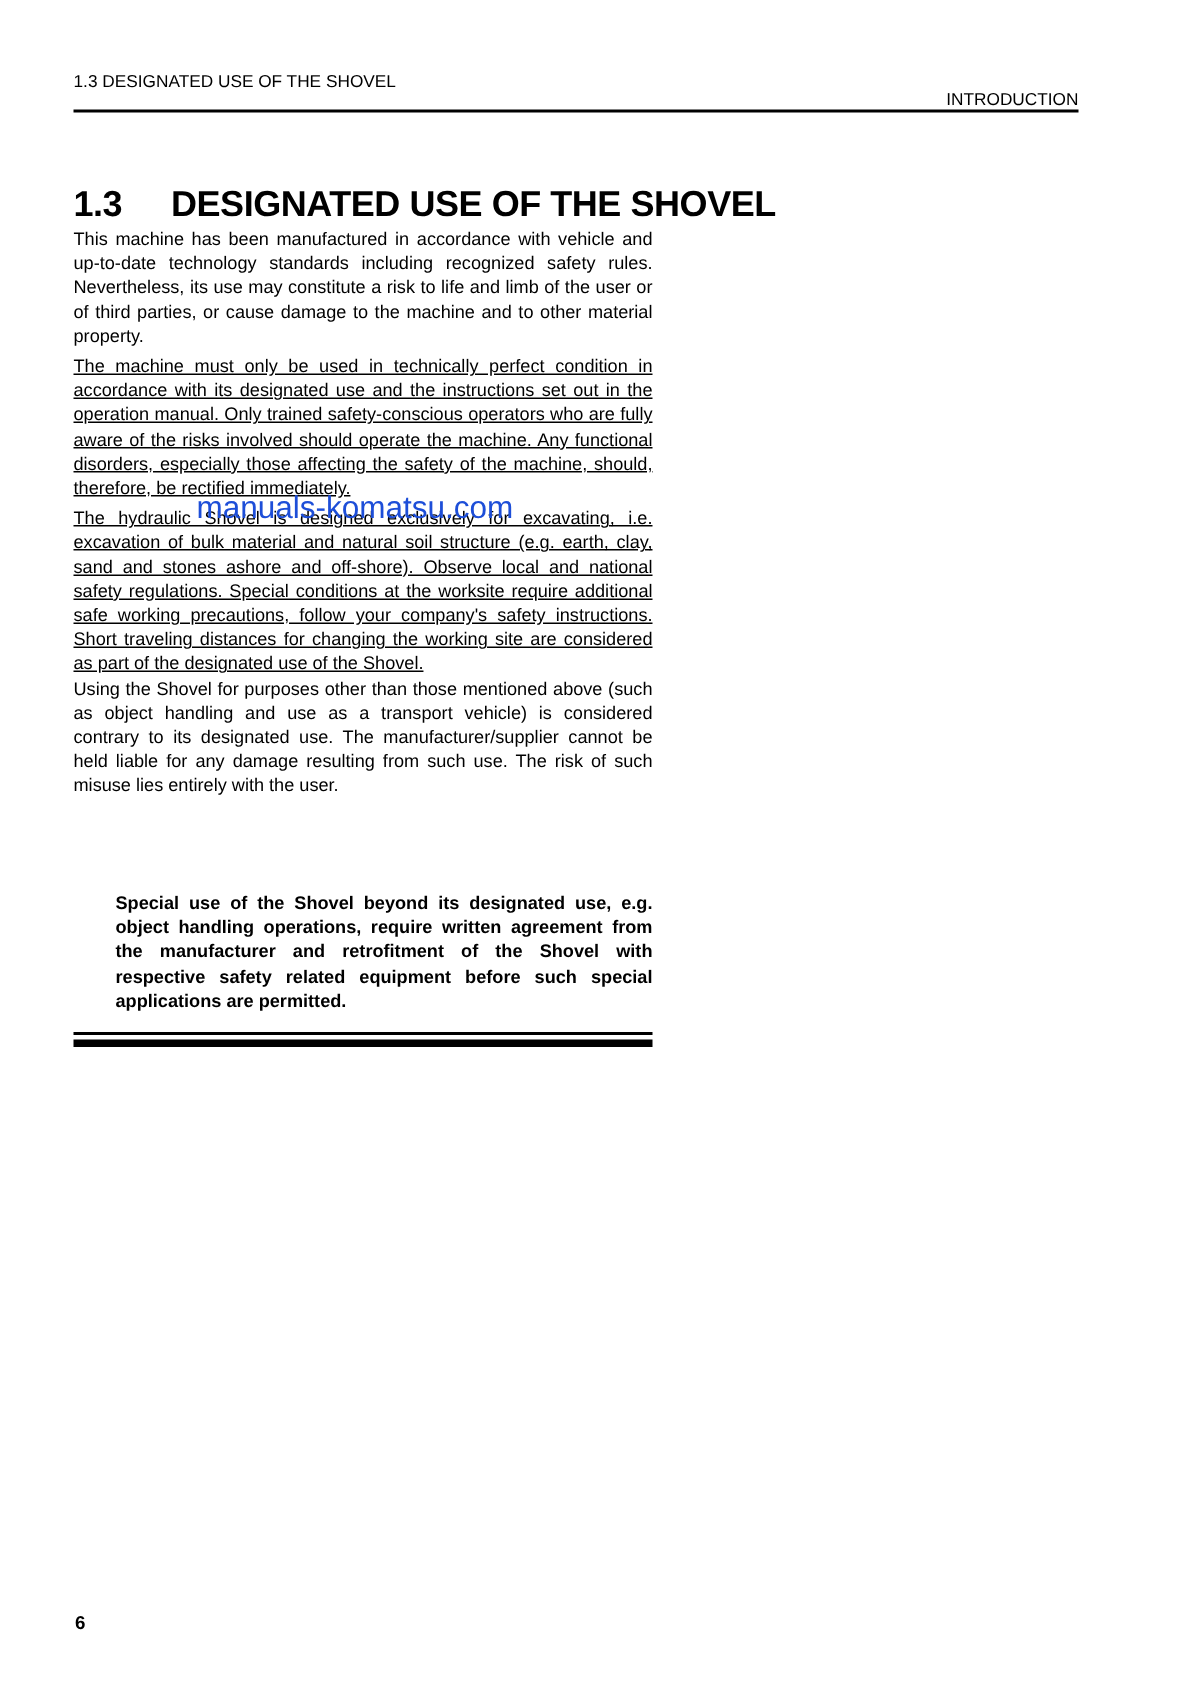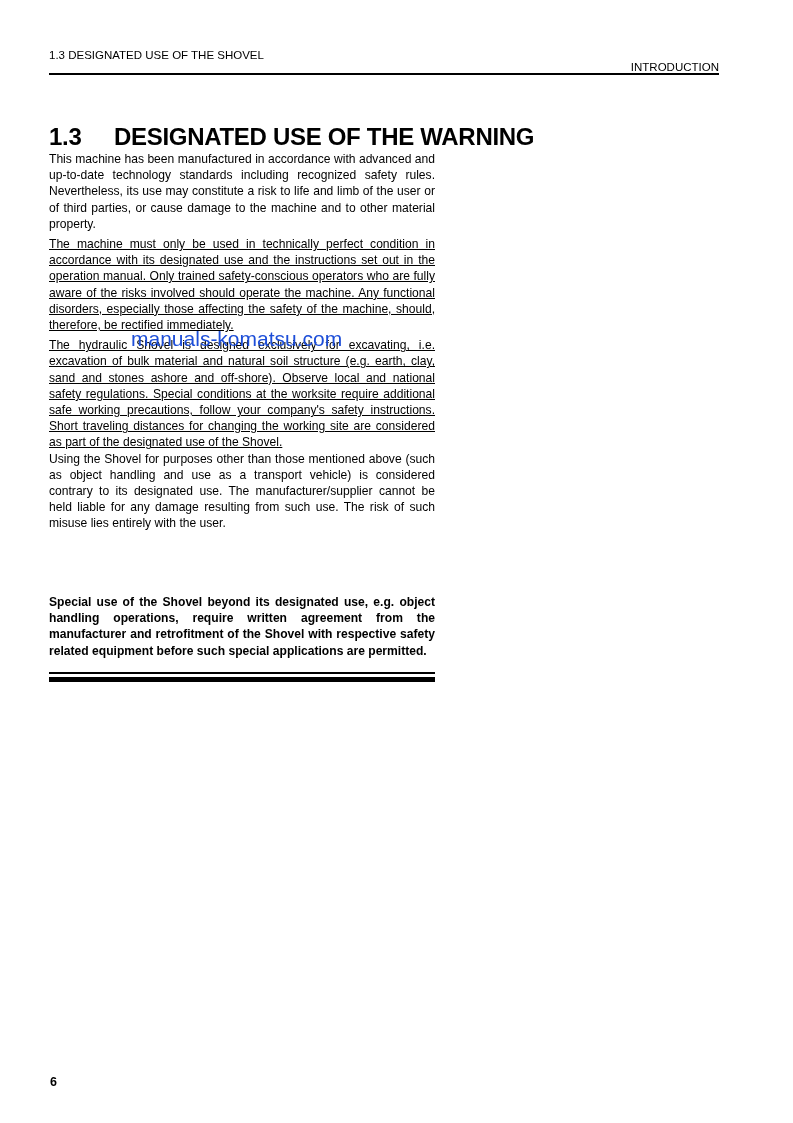--- a/index.html
+++ b/index.html
@@ -85,20 +85,21 @@
       line-height: 18px;
       white-space: nowrap;
     }
     .warn-label svg { vertical-align: -3px; margin-right: 3px; }
     .warn-text {
       margin-top: 4px;
       font-size: 12.1px;
       font-weight: bold;
       line-height: 16.2px;
       text-align: justify;
+      margin-left: 28px;
     }
     .warn-close {
       margin-top: 13px;
     }
     .warn-close .thin { height: 2px; background: #000; }
     .warn-close .thick { height: 5px; background: #000; margin-top: 3px; }
     .watermark {
       position: absolute;
       left: 131px;
       top: 326px;
@@ -119,25 +120,25 @@
 </head>
 <body>
 
 <div class="running-header">
   <span class="left">1.3 DESIGNATED USE OF THE SHOVEL</span>
   <span class="right">INTRODUCTION</span>
 </div>
 <div class="header-rule"></div>
 
 <div class="page-title">
-  <span class="num">1.3</span><span>DESIGNATED USE OF THE WARNING</span>
+  <span class="num">1.3</span><span>DESIGNATED USE OF THE SHOVEL</span>
 </div>
 
 <div class="body-col">
-  <p>This machine has been manufactured in accordance with advanced and up-to-date technology standards including recognized safety rules. Nevertheless, its use may constitute a risk to life and limb of the user or of third parties, or cause damage to the machine and to other material property.</p>
+  <p>This machine has been manufactured in accordance with vehicle and up-to-date technology standards including recognized safety rules. Nevertheless, its use may constitute a risk to life and limb of the user or of third parties, or cause damage to the machine and to other material property.</p>
   <p class="gap">The machine must only be used in technically perfect condition in accordance with its designated use and the instructions set out in the operation manual. Only trained safety-conscious operators who are fully aware of the risks involved should operate the machine. Any functional disorders, especially those affecting the safety of the machine, should, therefore, be rectified immediately.</p>
   <p class="gap">The hydraulic Shovel is designed exclusively for excavating, i.e. excavation of bulk material and natural soil structure (e.g. earth, clay, sand and stones ashore and off-shore). Observe local and national safety regulations. Special conditions at the worksite require additional safe working precautions, follow your company's safety instructions. Short traveling distances for changing the working site are considered as part of the designated use of the Shovel.</p>
   <p>Using the Shovel for purposes other than those mentioned above (such as object handling and use as a transport vehicle) is considered contrary to its designated use. The manufacturer/supplier cannot be held liable for any damage resulting from such use. The risk of such misuse lies entirely with the user.</p>
 </div>
 
 <div class="watermark">manuals-komatsu.com</div>
 
 <div class="warning-box">
   <div class="warn-text">Special use of the Shovel beyond its designated use, e.g. object handling operations, require written agreement from the manufacturer and retrofitment of the Shovel with respective safety related equipment before such special applications are permitted.</div>
   <div class="warn-close">

